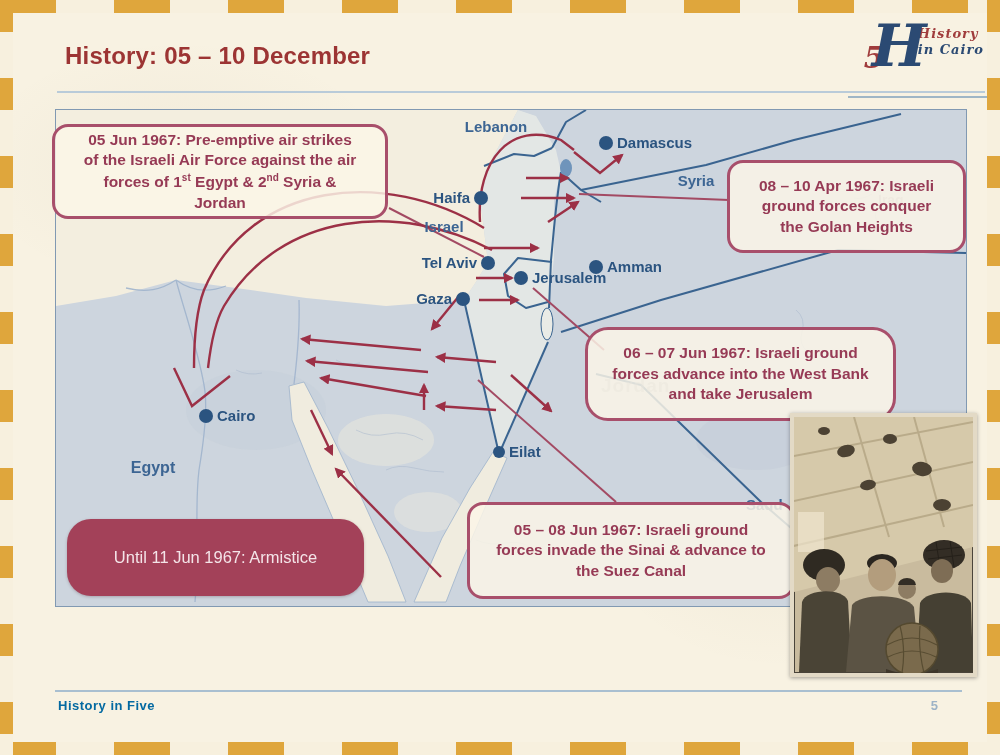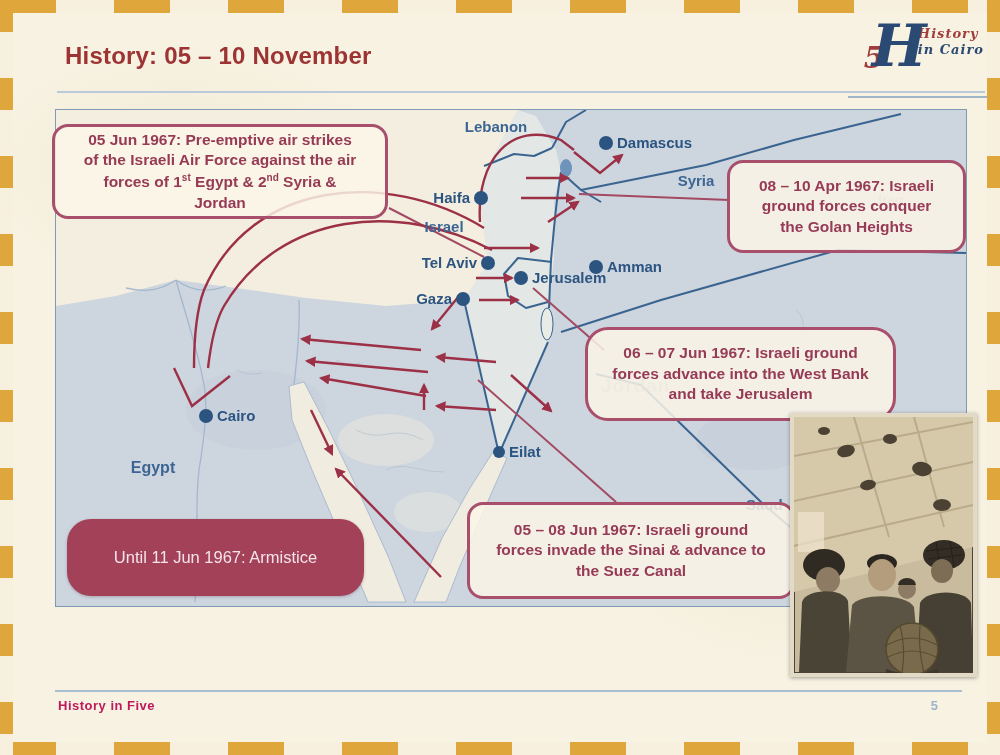--- a/index.html
+++ b/index.html
@@ -70,34 +70,34 @@
   
   .photo{
     position:absolute;left:790px;top:413px;width:187px;height:264px;z-index:6;
     background:#e3dac6;padding:4px;box-sizing:border-box;
     box-shadow:0 1px 4px rgba(0,0,0,.35);
   }
   .photo svg{display:block;}
 
   
   .footer-rule{position:absolute;left:55px;top:690px;width:907px;height:2px;background:#a9bfd0;z-index:3;}
-  .footer-brand{position:absolute;left:58px;top:698px;font-size:13px;font-weight:bold;color:#be185d;letter-spacing:.5px;z-index:3;}
+  .footer-brand{position:absolute;left:58px;top:698px;font-size:13px;font-weight:bold;color:#0369a1;letter-spacing:.5px;z-index:3;}
   .footer-page{position:absolute;right:62px;top:698px;font-size:13px;font-weight:bold;color:#9db3c6;z-index:3;}
 </style>
 </head>
 <body>
 
 <div class="slide-texture"></div>
 
 <div class="frame top"></div>
 <div class="frame bottom"></div>
 <div class="frame left"></div>
 <div class="frame right"></div>
 
-<div class="page-title">History: 05 – 10 November</div>
+<div class="page-title">History: 05 – 10 December</div>
 <div class="title-rule"></div>
 
 <div class="logo">
   <div class="logo-mark">
     <span class="logo-5">5</span>
     <span class="logo-h">H</span>
   </div>
   <div class="logo-text">
     <div class="logo-line1">History</div>
     <div class="logo-line2">in Cairo</div>

